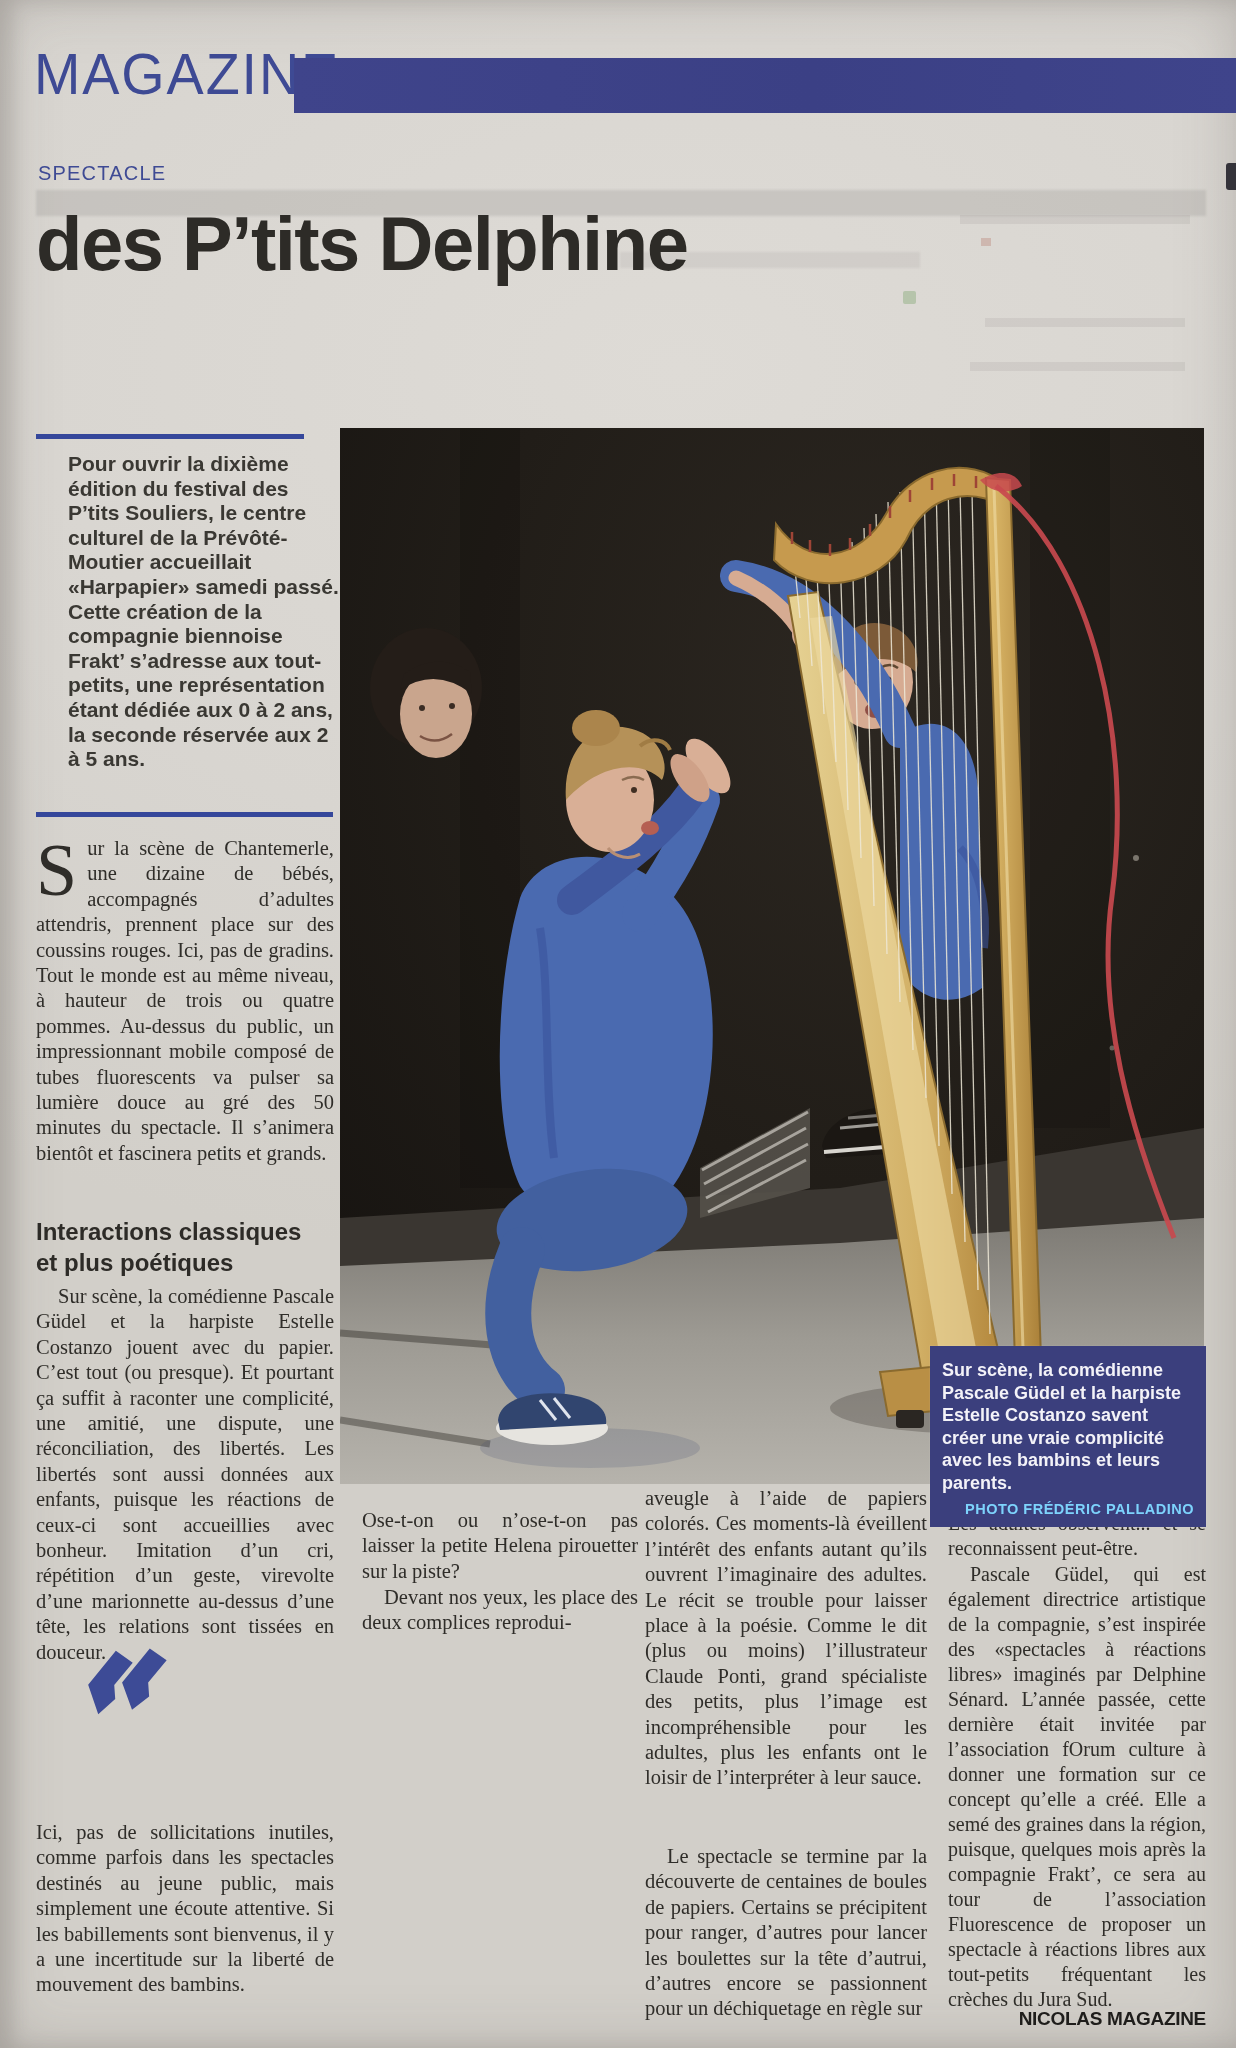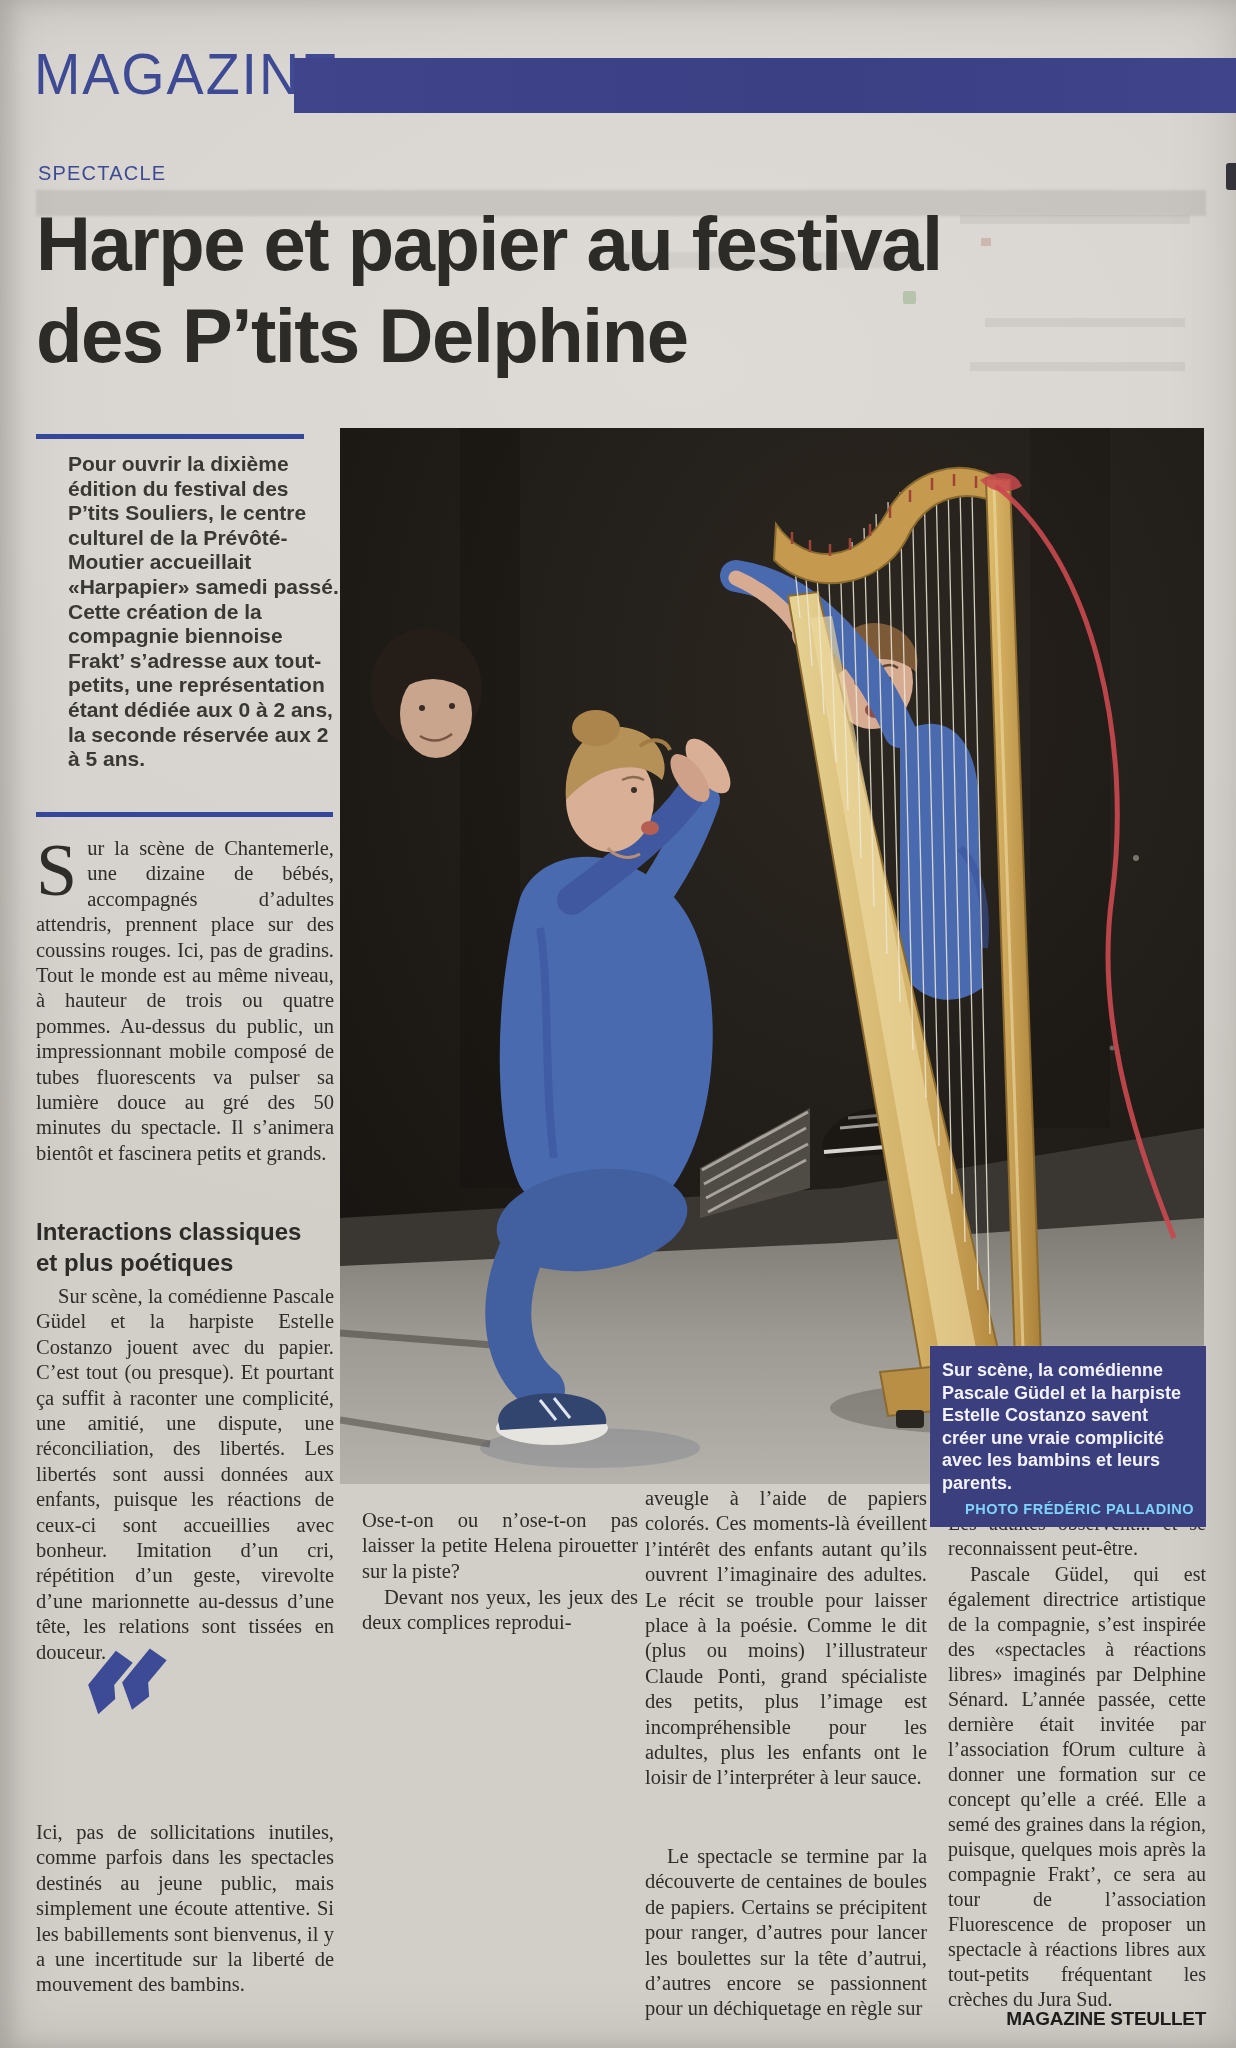--- a/index.html
+++ b/index.html
@@ -70,21 +70,20 @@
   <div class="abs bleed-band"></div>
   <div class="abs bleed-band2"></div>
   <div class="abs edge-mark"></div>
   <div class="abs bleed-dot-green"></div>
   <div class="abs bleed-dot-red"></div>
   <div class="abs bleed-line" style="left:960px;top:215px;width:230px;"></div>
   <div class="abs bleed-line" style="left:985px;top:318px;width:200px;"></div>
   <div class="abs bleed-line" style="left:970px;top:362px;width:215px;"></div>
 
   <div class="abs headline">
-    <div>Harpe et papier au festival</div>
     <div>des P’tits Delphine</div>
   </div>
 
   <div class="abs rule rule1"></div>
   <div class="abs lead">Pour ouvrir la dixième édition du festival des P’tits Souliers, le centre culturel de la Prévôté-Moutier accueillait «Harpapier» samedi passé. Cette création de la compagnie biennoise Frakt’ s’adresse aux tout-petits, une représentation étant dédiée aux 0 à 2 ans, la seconde réservée aux 2 à 5 ans.</div>
   <div class="abs rule rule2"></div>
 
   <p class="abs body-text col1" style="top:836px;"><span class="dropcap">S</span><span>ur la scène de Chantemerle, une dizaine de bébés, accompagnés d’adultes attendris, prennent place sur des coussins rouges. Ici, pas de gradins. Tout le monde est au même niveau, à hauteur de trois ou quatre pommes. Au-dessus du public, un impressionnant mobile composé de tubes fluorescents va pulser sa lumière douce au gré des 50 minutes du spectacle. Il s’animera bientôt et fascinera petits et grands.</span></p>
   <div class="abs subhead">Interactions classiques et plus poétiques</div>
   <p class="abs body-text col1 indent" style="top:1284px;">Sur scène, la comédienne Pascale Güdel et la harpiste Estelle Costanzo jouent avec du papier. C’est tout (ou presque). Et pourtant ça suffit à raconter une complicité, une amitié, une dispute, une réconciliation, des libertés. Les libertés sont aussi données aux enfants, puisque les réactions de ceux-ci sont accueillies avec bonheur. Imitation d’un cri, répétition d’un geste, virevolte d’une marionnette au-dessus d’une tête, les relations sont tissées en douceur.</p>
@@ -93,28 +92,28 @@
   <div class="abs quote-icon">
     <svg width="84" height="70" viewBox="0 0 84 70">
       <g fill="#3d4b96" transform="rotate(-4 42 35)">
         <path d="M2 36 L32 4 L48 17 L28 38 L28 52 L10 66 Z"></path>
         <path d="M36 42 L66 10 L82 23 L62 44 L62 58 L44 70 Z" transform="translate(0,-6)"></path>
       </g>
     </svg>
   </div>
 
   <p class="abs body-text col2" style="top:1486px;">Ose-t-on ou n’ose-t-on pas laisser la petite Helena pirouetter sur la piste?</p>
-  <p class="abs body-text col2 indent" style="top:1563px;">Devant nos yeux, les jeux des deux complices reprodui-</p>
+  <p class="abs body-text col2 indent" style="top:1563px;">Devant nos yeux, les place des deux complices reprodui-</p>
 
   <p class="abs body-text col3" style="top:1486px;">aveugle à l’aide de papiers colorés. Ces moments-là éveillent l’intérêt des enfants autant qu’ils ouvrent l’imaginaire des adultes. Le récit se trouble pour laisser place à la poésie. Comme le dit (plus ou moins) l’illustrateur Claude Ponti, grand spécialiste des petits, plus l’image est incompréhensible pour les adultes, plus les enfants ont le loisir de l’interpréter à leur sauce.</p>
   <p class="abs body-text col3 indent" style="top:1844px;">Le spectacle se termine par la découverte de centaines de boules de papiers. Certains se précipitent pour ranger, d’autres pour lancer les boulettes sur la tête d’autrui, d’autres encore se passionnent pour un déchiquetage en règle sur</p>
 
   <p class="abs body-text col4" style="top:1486px;">les genoux de grand-maman. Les adultes observent... et se reconnaissent peut-être.</p>
   <p class="abs body-text col4 indent" style="top:1562px;">Pascale Güdel, qui est également directrice artistique de la compagnie, s’est inspirée des «spectacles à réactions libres» imaginés par Delphine Sénard. L’année passée, cette dernière était invitée par l’association fOrum culture à donner une formation sur ce concept qu’elle a créé. Elle a semé des graines dans la région, puisque, quelques mois après la compagnie Frakt’, ce sera au tour de l’association Fluorescence de proposer un spectacle à réactions libres aux tout-petits fréquentant les crèches du Jura Sud.</p>
-  <div class="abs byline">MAGAZINE STEULLET</div>
+  <div class="abs byline">NICOLAS MAGAZINE</div>
 
   <div class="abs photo">
     <svg viewBox="0 0 864 1056">
       <defs>
         <radialGradient id="bgG" cx="62%" cy="25%" r="85%">
           <stop offset="0%" stop-color="#2c2721"></stop>
             <stop offset="55%" stop-color="#211d18"></stop>
             <stop offset="100%" stop-color="#171411"></stop>
         </radialGradient>
         <linearGradient id="floorG" x1="0" y1="0" x2="0" y2="1">

